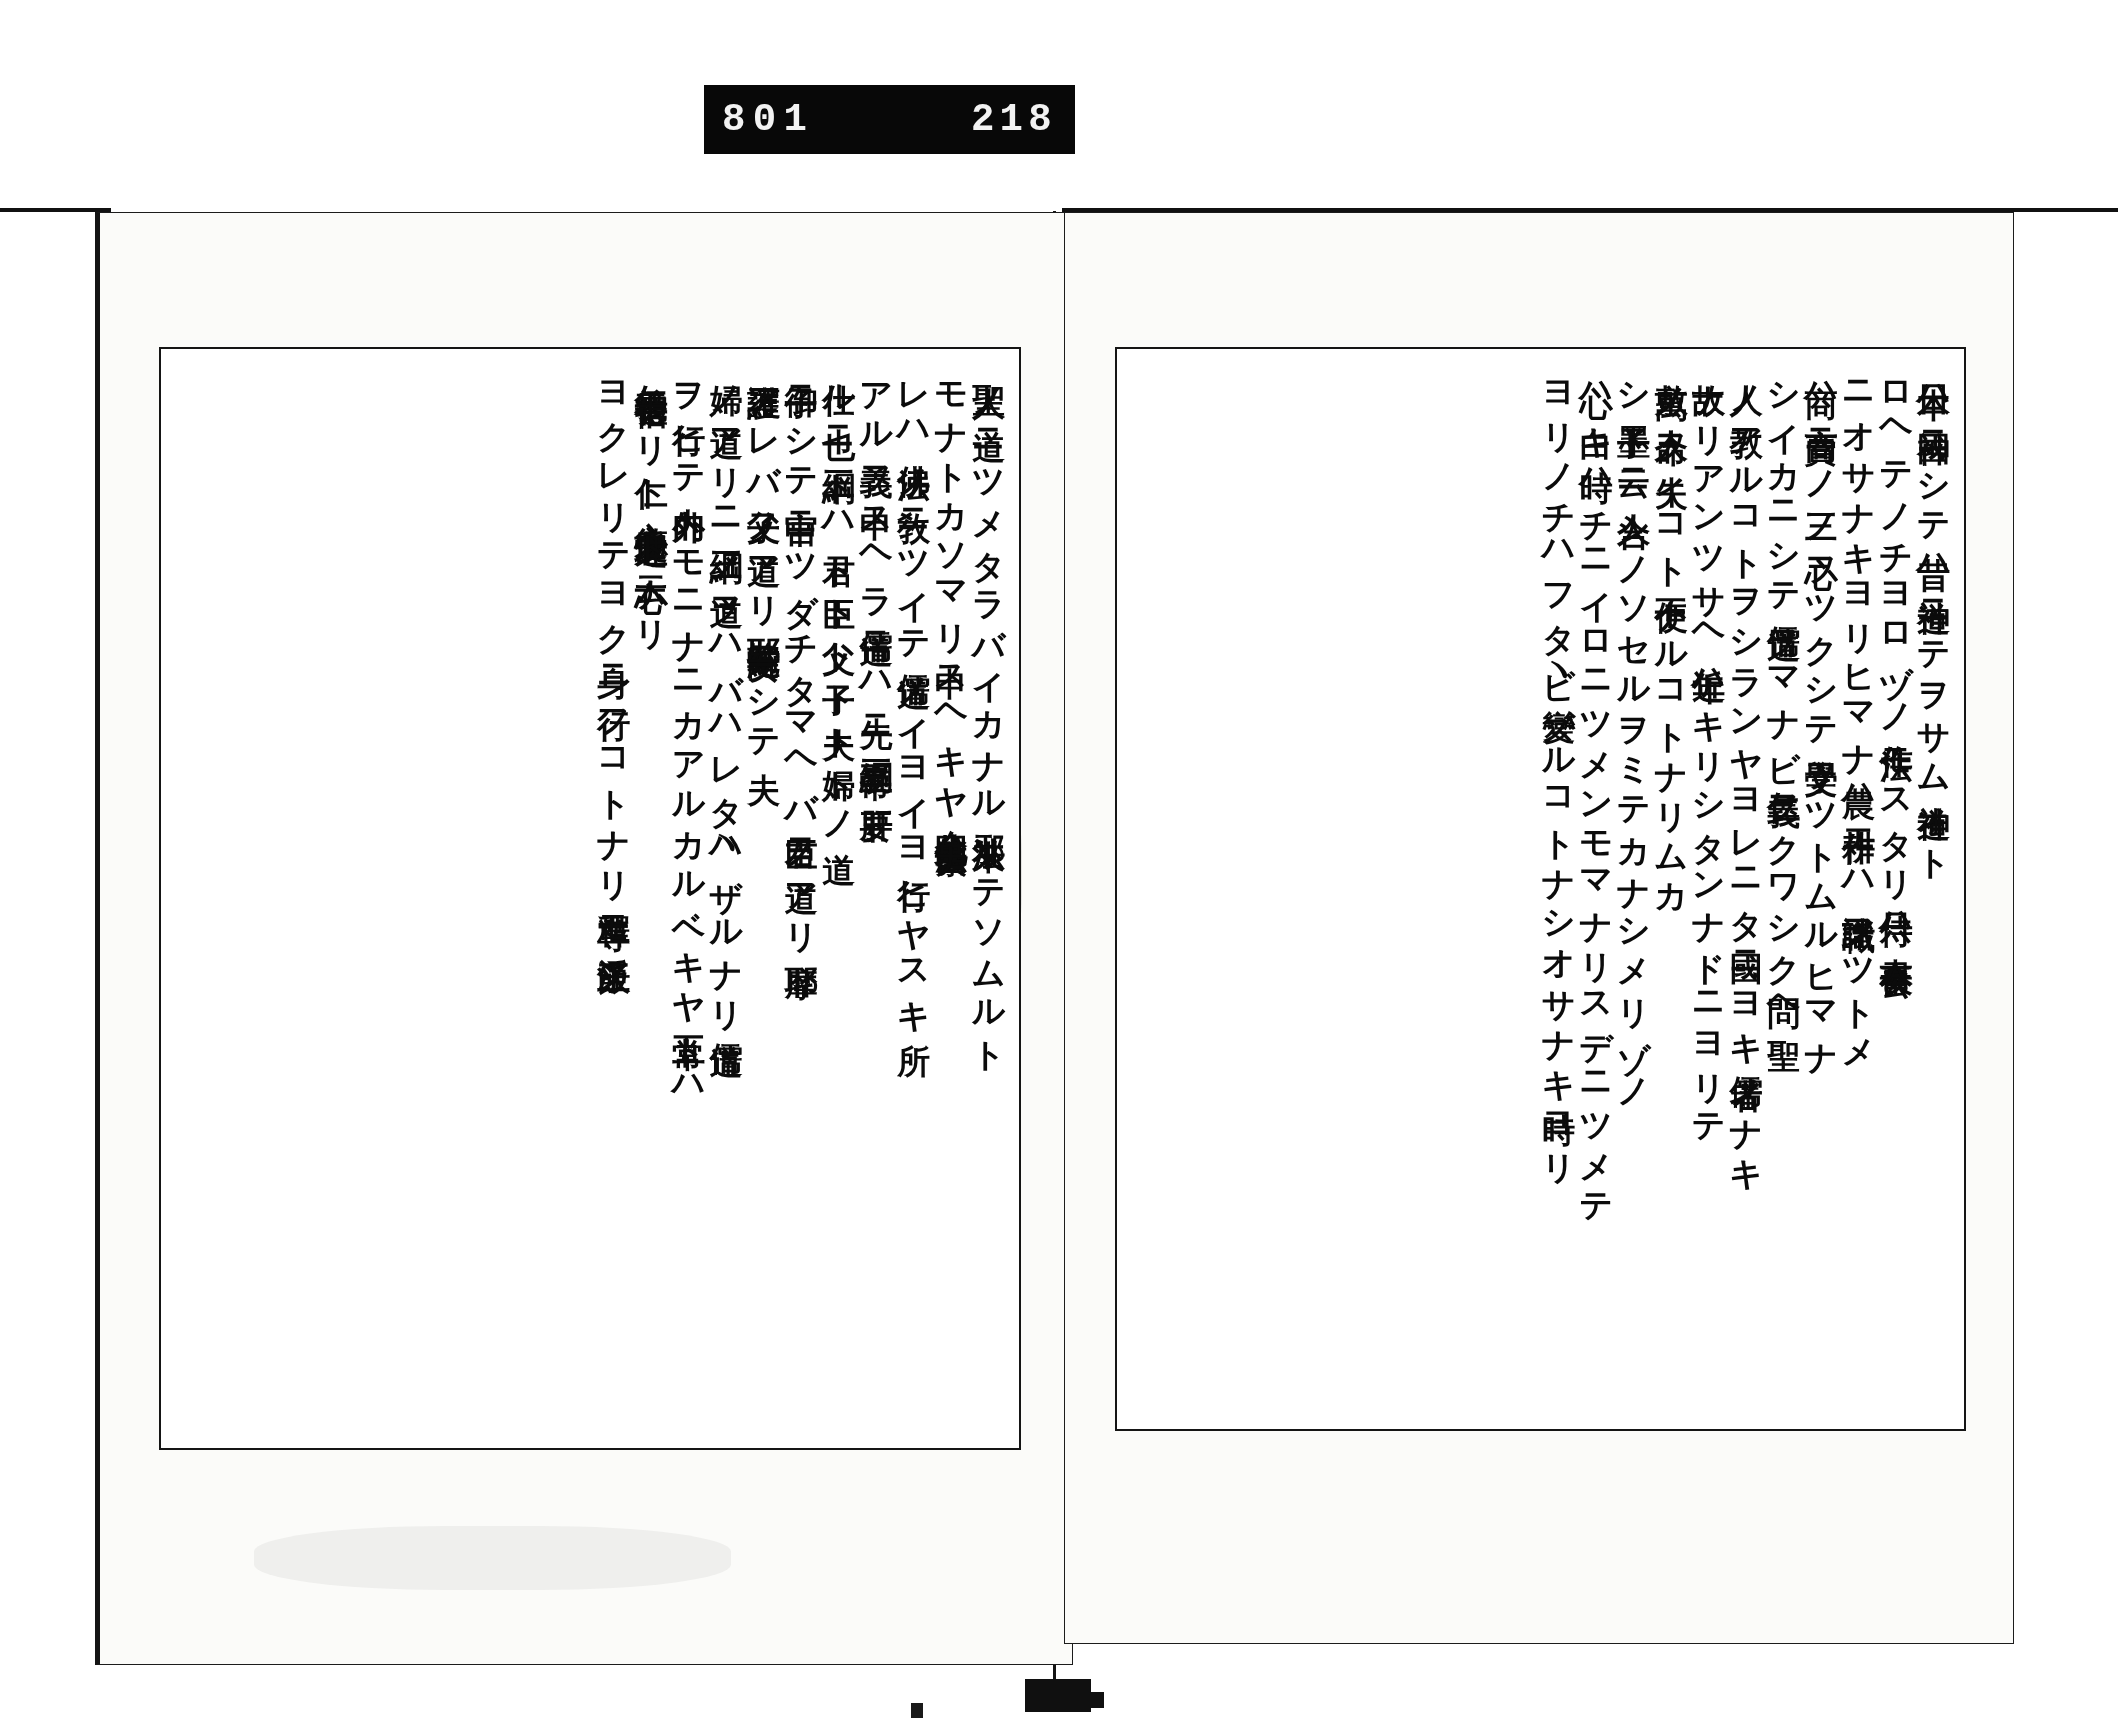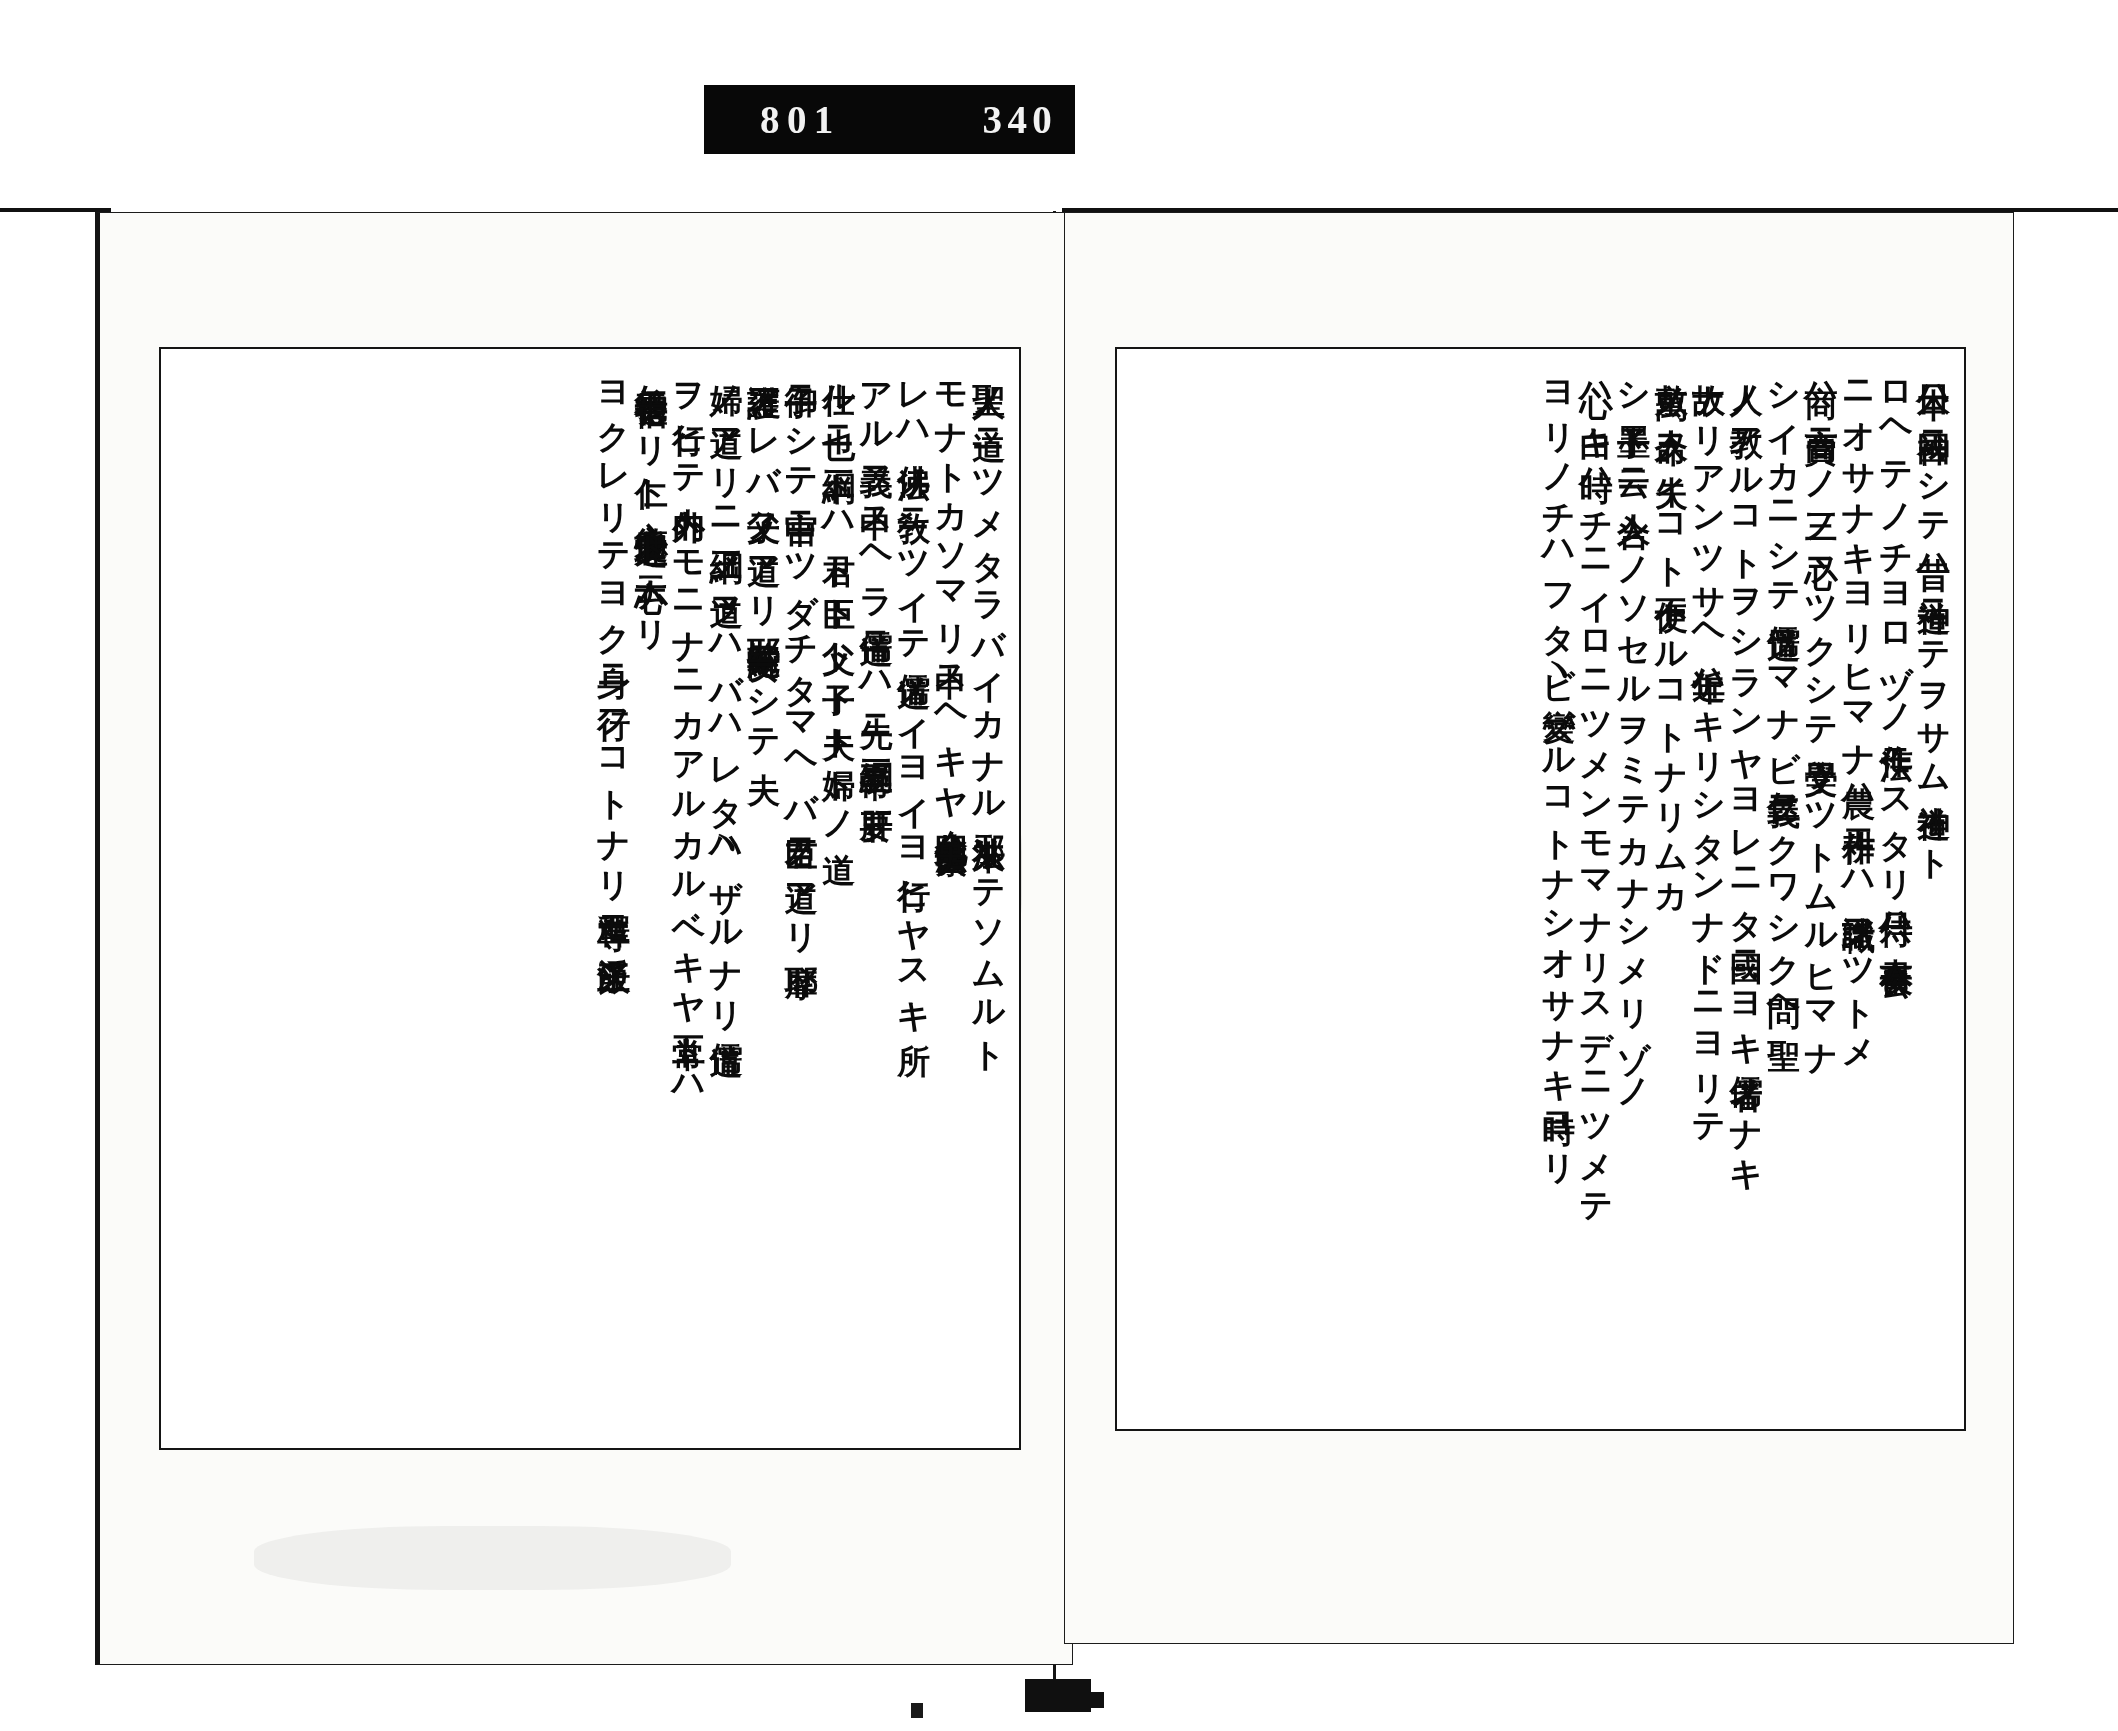--- a/index.html
+++ b/index.html
@@ -30,25 +30,24 @@
     height: 69px;
     background: #080808;
     display: flex;
     align-items: center;
     justify-content: space-between;
     padding: 0 18px;
     box-sizing: border-box;
   }
   #counter-box .seg {
     color: #f2f2f2;
-    font-family: Liberation Serif, serif;
+    font-family: Liberation Mono, monospace;
     font-size: 39px;
     letter-spacing: 7.4px;
     font-weight: bold;
-    margin-left: 38px;
   }
   #counter-box .seg.right {
     letter-spacing: 5.3px;
   }
 
   
   .scan-line {
     position: absolute;
     background: #111;
   }
@@ -208,21 +207,21 @@
     opacity: .40;
     letter-spacing: 4.2px;
   }
 </style>
 </head>
 <body>
 
 <div id="film-header">
   <div id="counter-box">
     <span class="seg">801</span>
-    <span class="seg right">340</span>
+    <span class="seg right">218</span>
   </div>
 </div>
 
 <div class="scan-line" id="scanline-left"></div>
 <div class="scan-line" id="scanline-mid"></div>
 <div class="scan-line" id="scanline-right"></div>
 
 <div id="gutter-line"></div>
 <div id="gutter-blot-top"></div>
 <div id="gutter-blot-bottom"></div>

